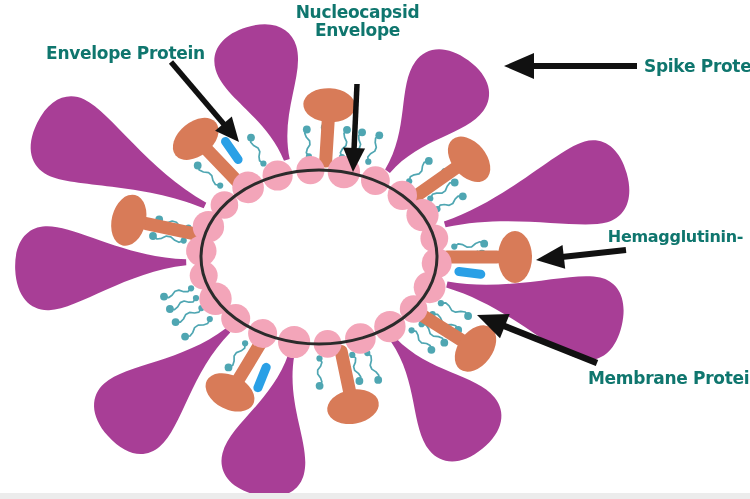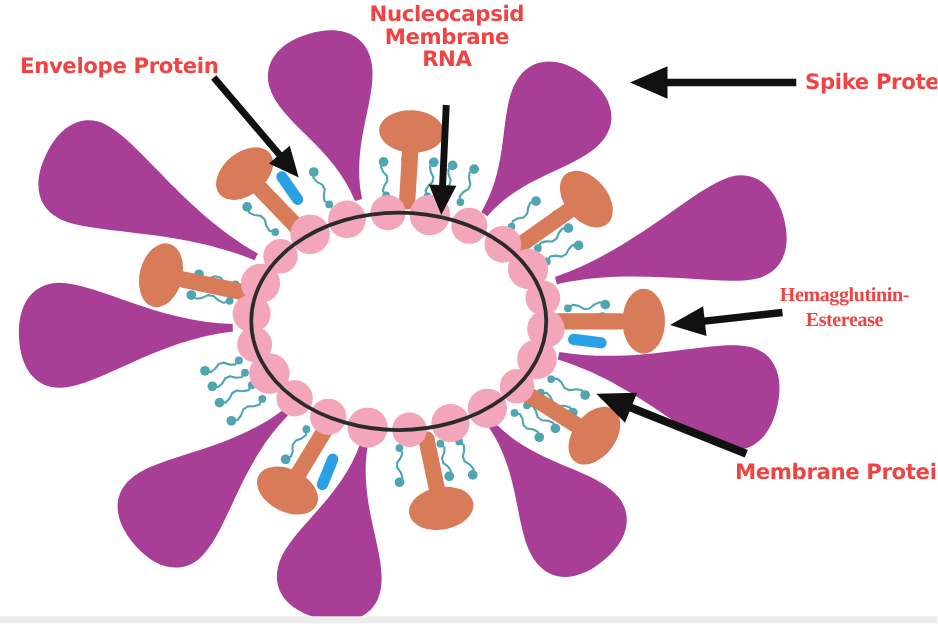--- a/index.html
+++ b/index.html
@@ -1,25 +1,25 @@
 <!DOCTYPE html>
 <html><head>
 <meta charset="utf-8">
 <style>
   html,body{margin:0;padding:0;background:#fff;}
   .stage{position:relative;width:750px;height:499px;background:#fff;overflow:hidden;
          font-family:"DejaVu Sans",sans-serif;}
   svg.virus{position:absolute;left:0;top:0;}
-  .lbl{position:absolute;font-weight:bold;color:#ef4444;font-size:17px;line-height:18px;
+  .lbl{position:absolute;font-weight:bold;color:#0f766e;font-size:17px;line-height:18px;
        letter-spacing:-0.3px;z-index:5;}
   .lbl .ln{white-space:nowrap;}
-  .lbl-envelope{left:16px;top:44px;width:195px;}
+  .lbl-envelope{left:28px;top:44px;width:195px;text-align:center;}
   .lbl-nucleo{left:280px;top:3px;width:155px;text-align:center;}
   .lbl-spike{left:644px;top:57px;width:106px;text-align:left;white-space:nowrap;}
-  .lbl-hema{left:601px;top:227px;width:149px;text-align:center;font-size:16px;line-height:20px;font-family:Liberation Serif, serif;}
+  .lbl-hema{left:601px;top:227px;width:149px;text-align:center;font-size:16px;line-height:20px;}
   .lbl-membrane{left:588px;top:369px;width:162px;text-align:left;white-space:nowrap;}
   .bottom-strip{position:absolute;left:0;bottom:0;width:750px;height:6px;background:#ececec;z-index:6;}
 </style>
 </head>
 <body>
 
 <div class="stage">
   <svg class="virus" id="virus-svg" width="750" height="499" viewBox="0 0 750 499">
       <g>
         <path d="M 481.9 253.7 L 477.8 251.4 L 473.8 252.8 L 469.8 255.8 L 465.7 255.9 L 461.6 253.1 L 457.5 251.9 L 453.5 254.4" fill="none" stroke="#4fa6b2" stroke-width="1.7" stroke-linecap="round" stroke-linejoin="round"></path>
@@ -191,31 +191,29 @@
         </g>
       </g>
     </svg>
 
   <div class="lbl lbl-envelope">
     <span class="ln">Envelope Protein</span>
   </div>
 
   <div class="lbl lbl-nucleo">
     <div class="ln">Nucleocapsid</div>
-    <div class="ln">Membrane</div>
-    <div class="ln">RNA</div>
+    <div class="ln">Envelope</div>
   </div>
 
   <div class="lbl lbl-spike">
     <span class="ln">Spike Protein</span>
   </div>
 
   <div class="lbl lbl-hema">
     <div class="ln">Hemagglutinin-</div>
-    <div class="ln">Esterease</div>
   </div>
 
   <div class="lbl lbl-membrane">
     <span class="ln">Membrane Protein</span>
   </div>
 
   <div class="bottom-strip"></div>
 </div>
 
 </body></html>

